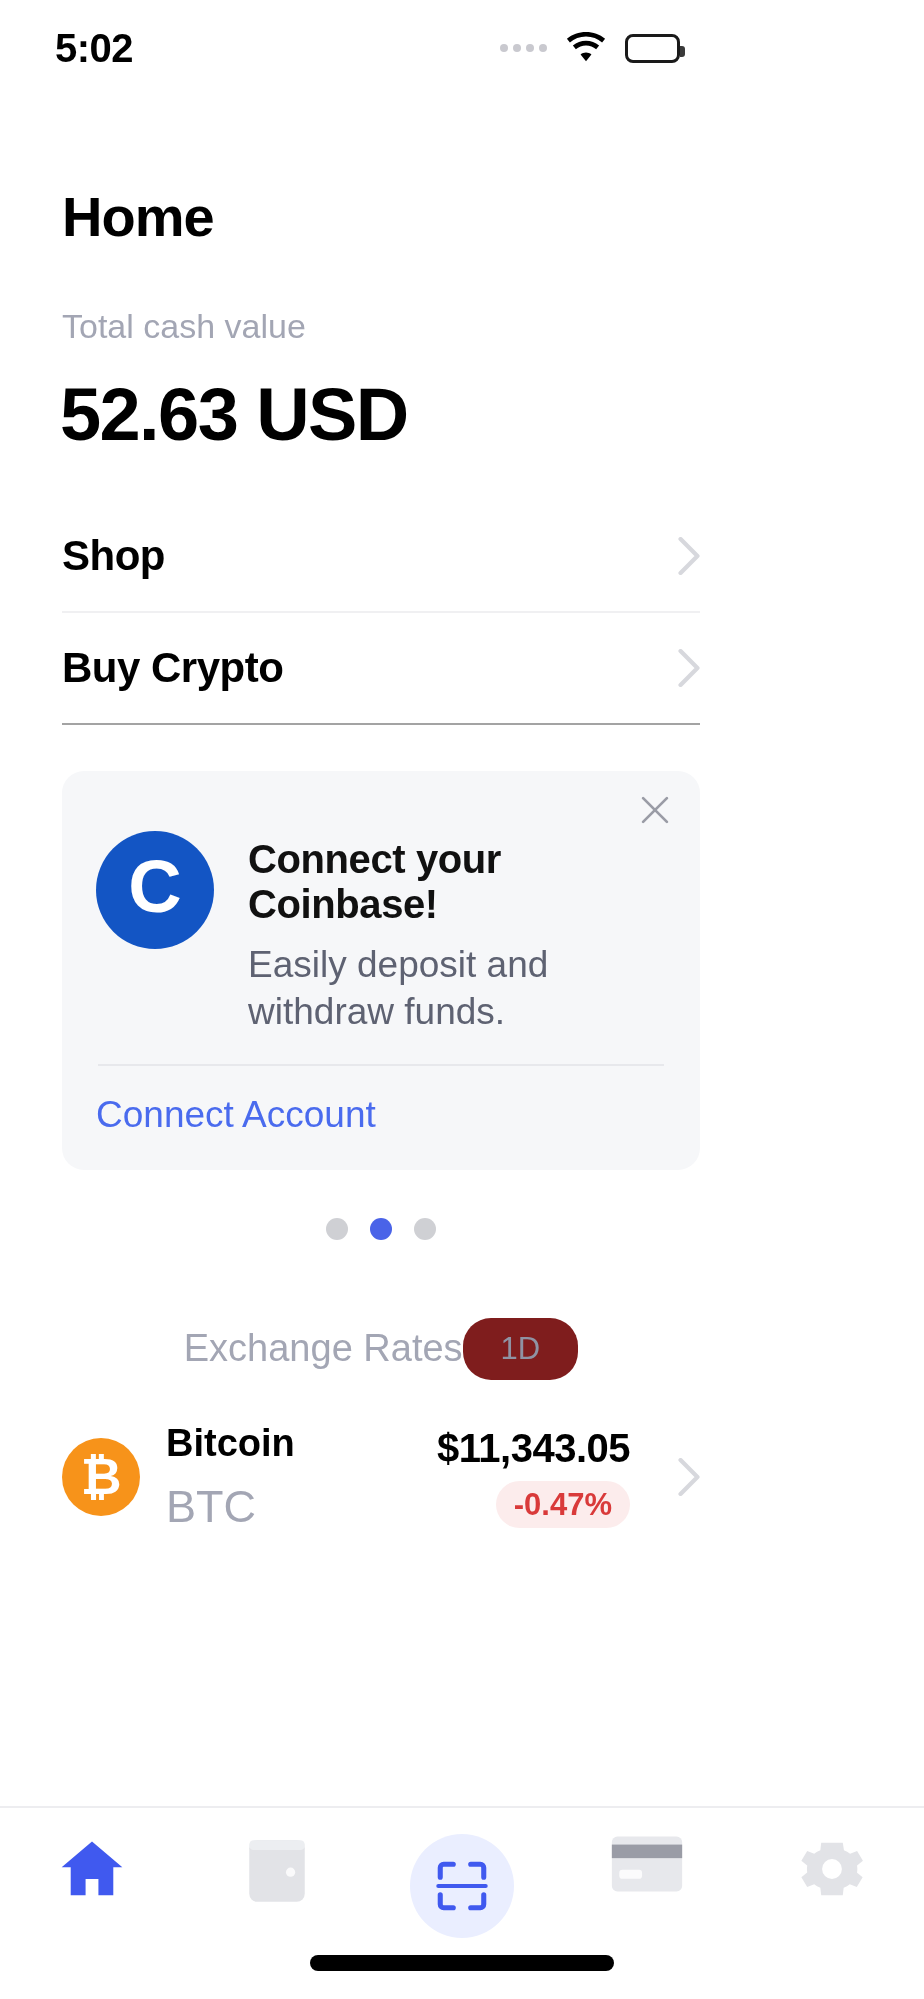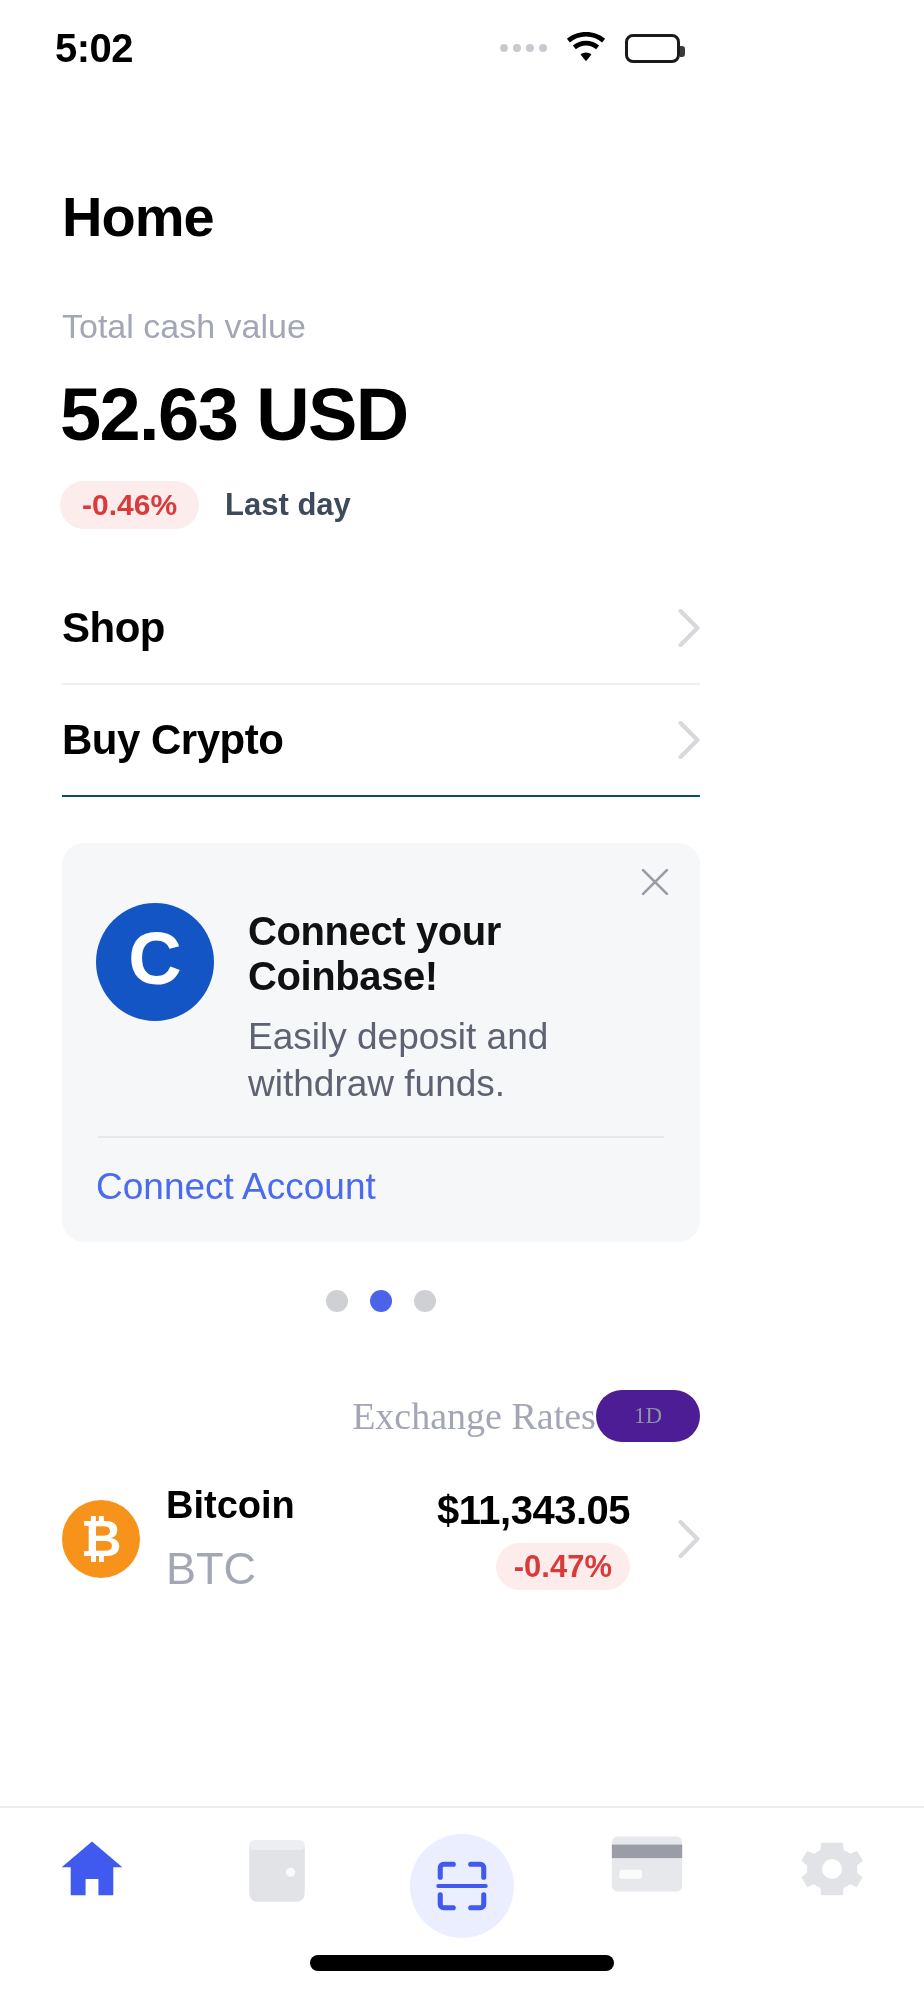--- a/index.html
+++ b/index.html
@@ -50,21 +50,21 @@
     padding:9px 22px; border-radius:28px; line-height:1;
   }
   .change-note { font-size:31px; color:#3d4a5c; font-weight:600; }
 
   
   .nav-list { margin-top:44px; padding:0 48px; }
   .nav-row {
     height:112px; display:flex; align-items:center; justify-content:space-between;
     border-bottom:2px solid #f0f0f2; cursor:pointer;
   }
-  .nav-row:last-child { border-bottom:2px solid #0c4a6e; }
+  .nav-row:last-child { border-bottom:2px solid #a3a3a3; }
   .nav-row-label { font-size:42px; font-weight:700; color:#000; letter-spacing:-0.5px; }
   .chev { width:22px; height:38px; }
 
   
   .promo-card {
     margin:46px 48px 0 48px;
     background:#f6f7f9; border-radius:22px;
     padding:30px 34px 34px 34px; position:relative;
   }
   .promo-close {
@@ -85,25 +85,25 @@
     margin-top:28px; font-size:37px; color:#4a6bee; font-weight:400; cursor:pointer;
   }
 
   
   .dots { margin-top:48px; display:flex; justify-content:center; gap:22px; }
   .dots span { width:22px; height:22px; border-radius:50%; background:#cfd0d4; cursor:pointer; }
   .dots span.active { background:#4a63e8; }
 
   
   .ex-head {
-    margin:78px 48px 0 48px; display:flex; align-items:center; justify-content:flex-end;font-family:Liberation Serif, serif;
+    margin:78px 48px 0 48px; display:flex; align-items:center; justify-content:center;
   }
   .ex-title { font-size:38px; color:#a3a6b4; font-weight:400; }
   .ex-range {
-    background:#4c1d95; color:#8f93a3; font-size:23px;
+    background:#7f1d1d; color:#8f93a3; font-size:31px;
     padding:13px 38px; border-radius:28px; cursor:pointer;
   }
   .coin-row {
     margin:42px 48px 0 48px; display:flex; align-items:center; gap:26px; cursor:pointer;
   }
   .coin-logo {
     flex:0 0 auto; width:78px; height:78px; border-radius:50%;
     background:#f7931a; display:flex; align-items:center; justify-content:center;
     color:#fff; font-size:50px; font-weight:700; line-height:1;
   }
@@ -157,24 +157,20 @@
       <span class="batt"><span class="fill"></span></span>
     </div>
   </div>
 
   <div class="content">
 
     <div class="page-title">Home</div>
     <div class="cash-label">Total cash value</div>
     <div class="balance">52.63 USD</div>
 
-    <div class="change-row">
-      <span class="pill-change">-0.46%</span>
-      <span class="change-note">Last day</span>
-    </div>
 
     <div class="nav-list">
       <div class="nav-row">
         <span class="nav-row-label">Shop</span>
         <svg class="chev" viewBox="0 0 10 18">
           <path d="M1 1l8 8-8 8" stroke="#d7d8dd" stroke-width="2" fill="none" stroke-linecap="round" stroke-linejoin="round"></path>
         </svg>
       </div>
       <div class="nav-row">
         <span class="nav-row-label">Buy Crypto</span>

